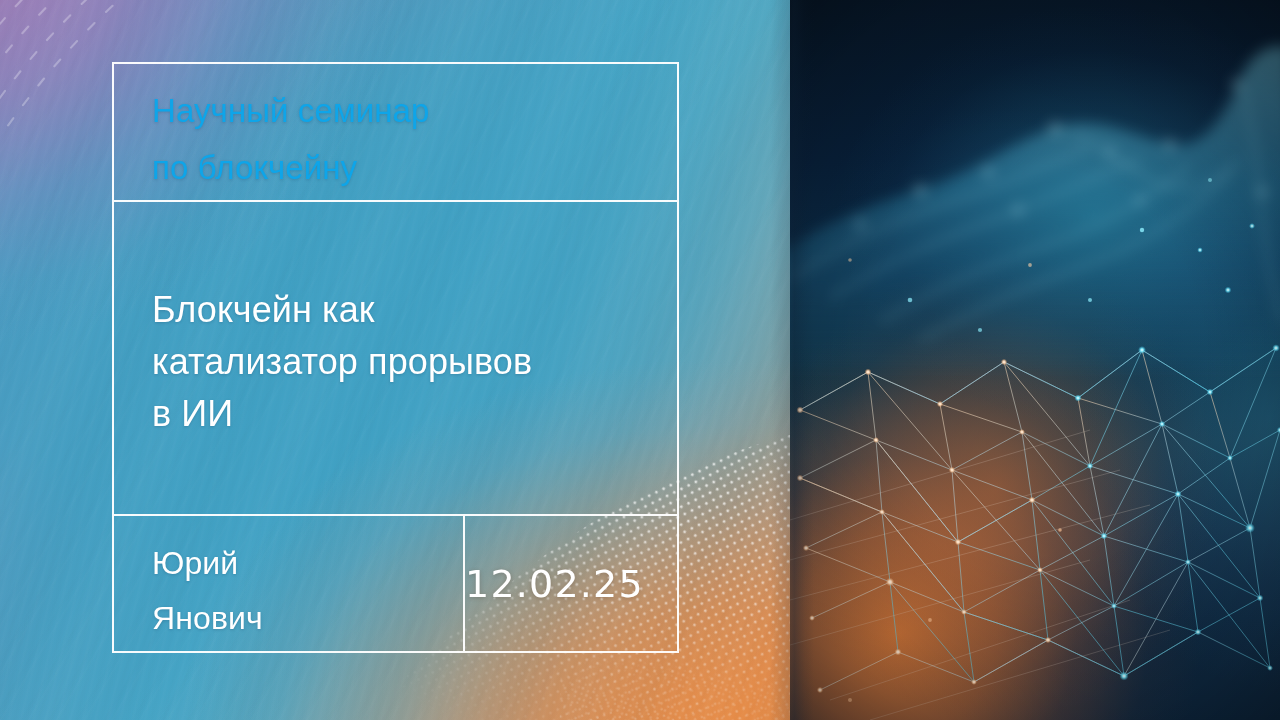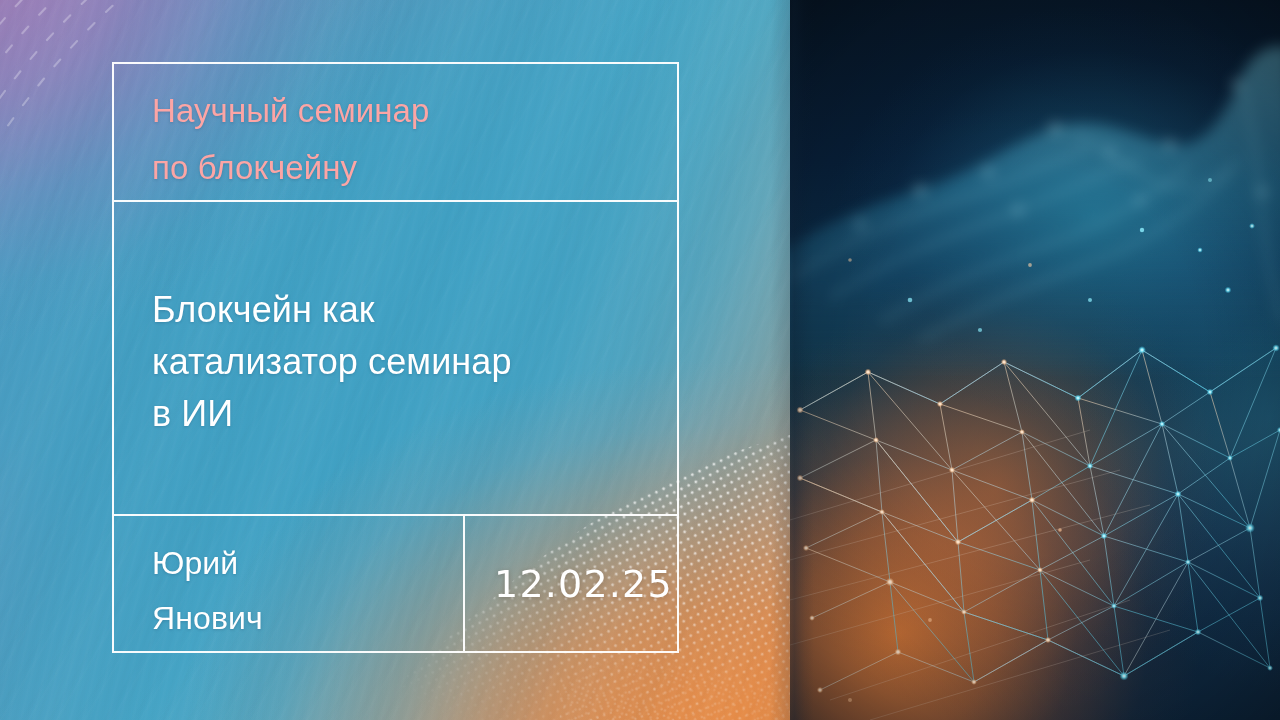--- a/index.html
+++ b/index.html
@@ -279,25 +279,24 @@
     box-sizing: border-box;
     width: 351px;            
     border-right: 2px solid rgba(255,255,255,0.96);
     padding: 20px 0 0 38px;
   }
   .cell-date {
     box-sizing: border-box;
     flex: 1 1 auto;
     display: flex;
     align-items: center;
-    padding-left: 29px;
   }
 
   .subtitle-text {
-    color: #fca5a5;
+    color: #0ea5e9;
     font-size: 33px;
     line-height: 57px;
     font-weight: 400;
     letter-spacing: 0.1px;
     white-space: pre-line;
     text-shadow: 0 1px 3px rgba(20,50,80,0.22);
   }
   .title-text {
     color: #ffffff;
     font-size: 36px;
@@ -555,21 +554,21 @@
 
   <div class="frame">
 
     <div class="cell-subtitle">
       <div class="subtitle-text">Научный семинар
 по блокчейну</div>
     </div>
 
     <div class="cell-title">
       <div class="title-text">Блокчейн как
-катализатор семинар
+катализатор прорывов
 в ИИ</div>
     </div>
 
     <div class="cell-meta">
       <div class="cell-author">
         <div class="author-text">Юрий
 Янович</div>
       </div>
       <div class="cell-date">
         <div class="date-text">12.02.25</div>

